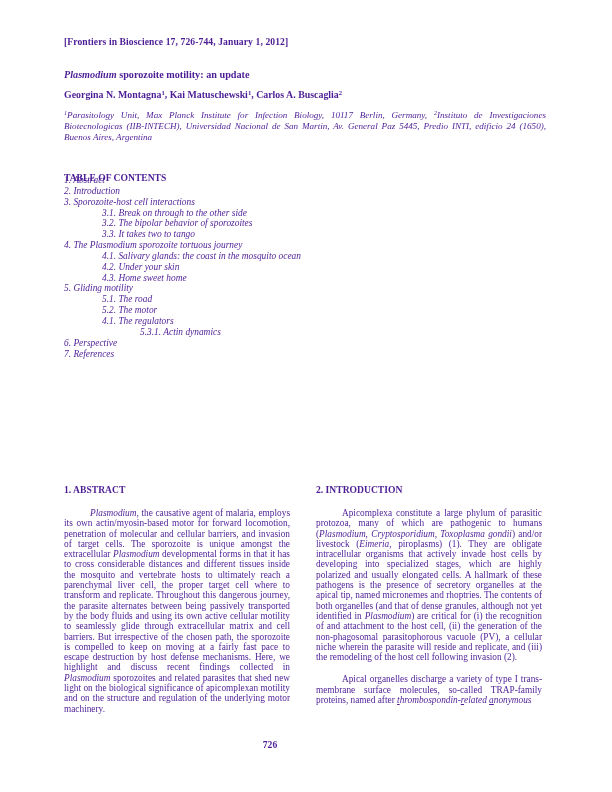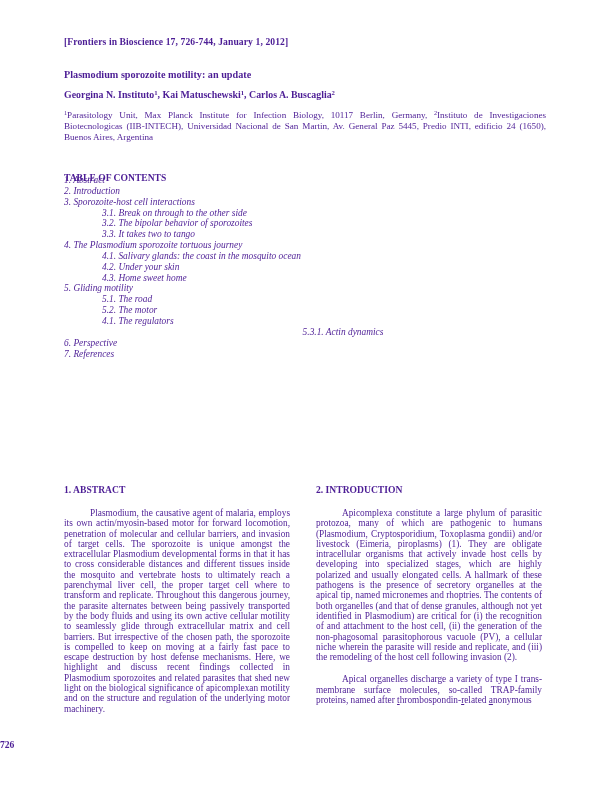--- a/index.html
+++ b/index.html
@@ -13,43 +13,43 @@
   }
   .abs{position:absolute;}
   .journal-header{top:36px;left:64px;right:66px;font-weight:bold;font-size:9.6px;letter-spacing:0.1px;}
   .paper-title{top:69px;left:64px;right:66px;font-weight:bold;font-size:10.2px;}
   .author-line{top:89px;left:64px;right:66px;font-weight:bold;font-size:9.9px;}
   .affiliation{top:110px;left:64px;right:66px;font-size:9.1px;line-height:11px;text-align:justify;}
   .toc-heading{top:172px;left:64px;right:66px;font-weight:bold;font-size:9.6px;}
   .toc{top:175px;left:64px;right:66px;font-style:italic;font-size:9.4px;line-height:10.85px;}
   .toc-item.lvl0{padding-left:0;}
   .toc-item.lvl1{padding-left:38px;}
-  .toc-item.lvl2{padding-left:76px;text-align:center;}
+  .toc-item.lvl2{padding-left:76px;}
   .columns{top:484px;left:64px;right:66px;display:flex;gap:26px;}
   .col{width:226px;flex:0 0 226px;}
   .sec-heading{font-weight:bold;font-size:9.6px;margin:0 0 13px 0;}
   .para{font-size:9.3px;line-height:10.3px;text-align:justify;text-indent:26px;margin:0;}
   .para + .para{margin-top:12px;}
-  .page-number{top:739px;left:0;width:540px;text-align:left;font-weight:bold;font-size:9.6px;}
+  .page-number{top:739px;left:0;width:540px;text-align:center;font-weight:bold;font-size:9.6px;}
   
   .sg-b{font-weight:bold;}
-  .sg-i{}
+  .sg-i{font-style:italic;}
   .sg-u{text-decoration:underline;}
   .sg-s{font-size:68%;position:relative;top:-0.45em;}
 </style>
 </head>
 <body>
 
 <div class="page">
 
   <div class="abs journal-header">[Frontiers in Bioscience 17, 726-744, January 1, 2012]</div>
 
   <div class="abs paper-title"><span class="sg-b sg-i">Plasmodium</span><span class="sg-b"> sporozoite motility: an update</span></div>
 
-  <div class="abs author-line"><span class="sg-b">Georgina N. Instituto</span><span class="sg-b sg-s">1</span><span class="sg-b">, Kai Matuschewski</span><span class="sg-b sg-s">1</span><span class="sg-b">, Carlos A. Buscaglia</span><span class="sg-b sg-s">2</span></div>
+  <div class="abs author-line"><span class="sg-b">Georgina N. Montagna</span><span class="sg-b sg-s">1</span><span class="sg-b">, Kai Matuschewski</span><span class="sg-b sg-s">1</span><span class="sg-b">, Carlos A. Buscaglia</span><span class="sg-b sg-s">2</span></div>
 
   <div class="abs affiliation"><span class="sg-i sg-s">1</span><span class="sg-i">Parasitology Unit, Max Planck Institute for Infection Biology, 10117 Berlin, Germany, </span><span class="sg-i sg-s">2</span><span class="sg-i">Instituto de Investigaciones Biotecnologicas (IIB-INTECH), Universidad Nacional de San Martin, Av. General Paz 5445, Predio INTI, edificio 24 (1650), Buenos Aires, Argentina</span></div>
 
   <div class="abs toc-heading">TABLE OF CONTENTS</div>
 
   <div class="abs toc">
     <div class="toc-item lvl0">1. Abstract</div>
     <div class="toc-item lvl0">2. Introduction</div>
     <div class="toc-item lvl0">3. Sporozoite-host cell interactions</div>
     <div class="toc-item lvl1">3.1. Break on through to the other side</div>

